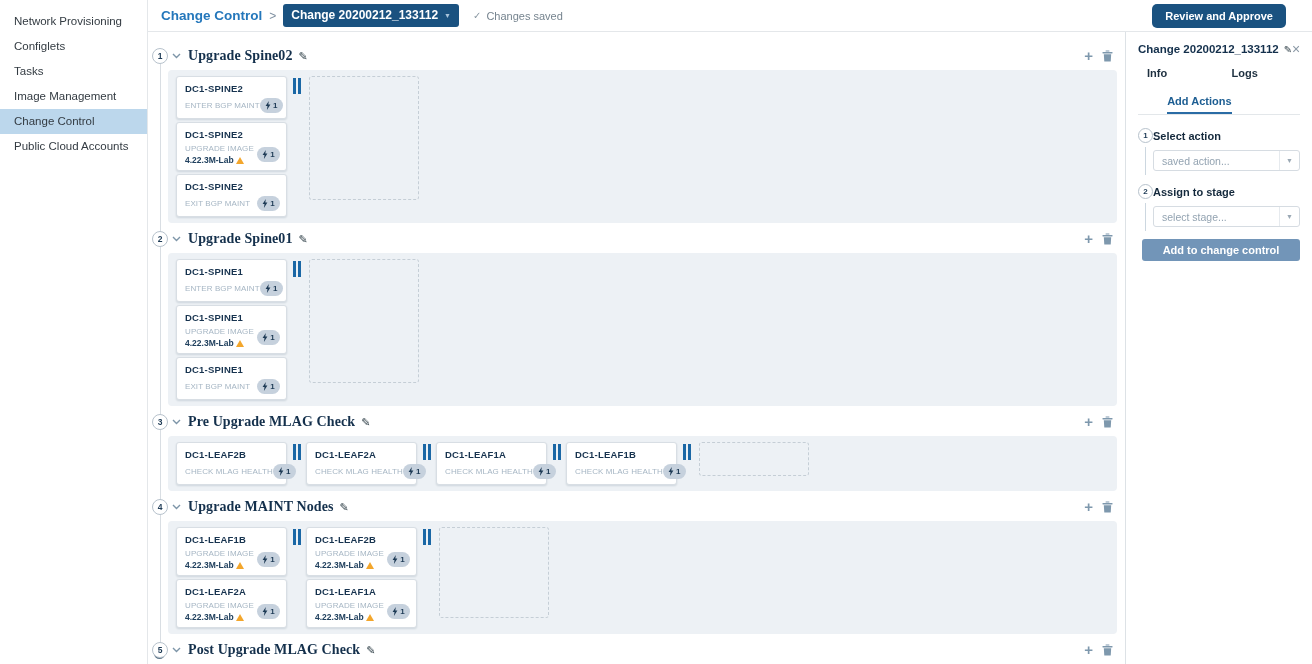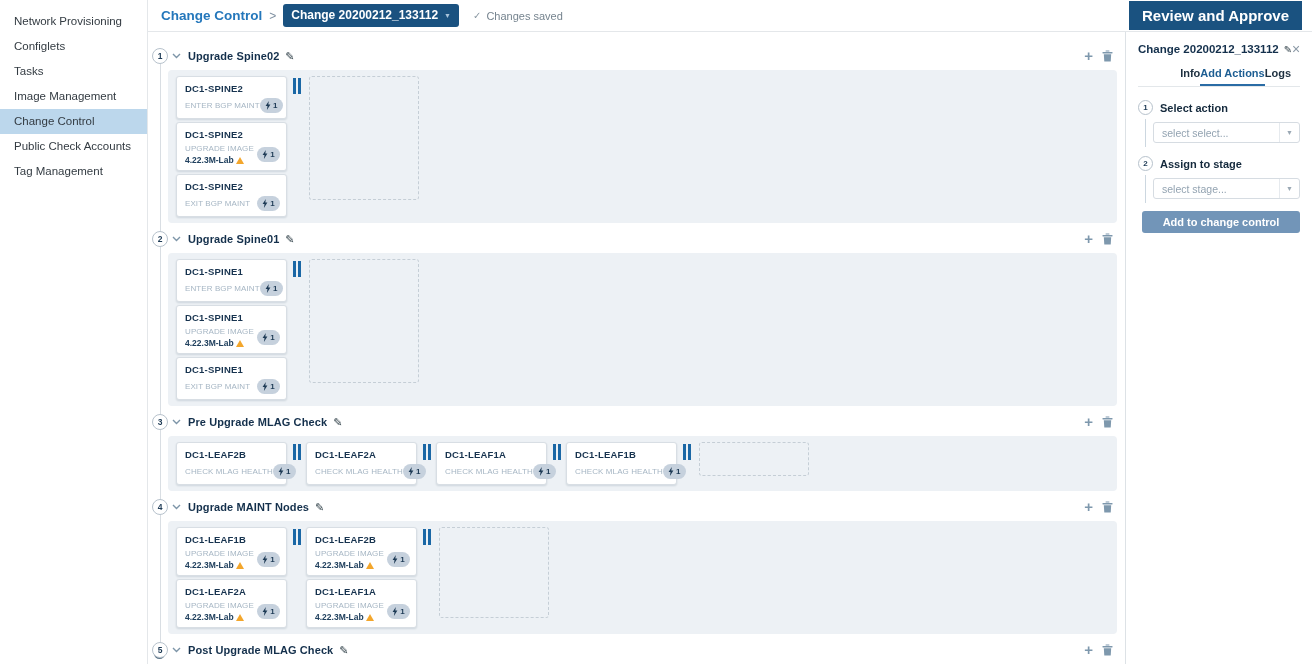--- a/index.html
+++ b/index.html
@@ -16,37 +16,37 @@
   
   .topbar { position:absolute; left:148px; top:0; right:0; height:32px; background:#fff;
     border-bottom:1px solid #e4e7ea; display:flex; align-items:center; padding-left:13px; z-index:4; }
   .crumb { color:#2477bb; font-size:13.5px; font-weight:600; cursor:pointer; }
   .crumb-sep { color:#7d8fa0; font-size:12px; margin:0 7px 0 7px; }
   .chg-badge { background:#1a5280; color:#fff; font-size:12px; font-weight:bold;
     padding:4px 8px 5px 8px; border-radius:3px; display:flex; align-items:center; cursor:pointer; }
   .chg-badge .caret { font-size:7px; color:#a8c4da; margin-left:6px; }
   .saved { display:flex; align-items:center; margin-left:14px; color:#76848f; font-size:11px; }
   .saved .tick { font-size:10px; margin-right:5px; color:#8a98a3; }
-  .review-btn { margin-left:auto; margin-right:10px; background:#1a5280; color:#fff;
-    font-size:15px; font-weight:bold; padding:6px 13px; border-radius:0; border:none; cursor:pointer; }
+  .review-btn { margin-left:auto; margin-right:26px; background:#1a5280; color:#fff;
+    font-size:11px; font-weight:bold; padding:6px 13px; border-radius:5px; border:none; cursor:pointer; }
 
   
   .content { position:absolute; left:148px; top:32px; right:187px; bottom:0;
     padding:8px 8px 0 4px; overflow:hidden; }
   .rail { position:absolute; left:11.5px; top:24px; bottom:16px; width:1px; background:#d9dee3; z-index:0; }
   .rail-dot { position:absolute; left:6px; bottom:5px; width:11px; height:11px;
     border-radius:50%; background:#5e7689; z-index:1; }
 
   .stage { position:relative; z-index:1; margin-bottom:4px; }
   .stage-header { display:flex; align-items:center; height:16px; margin:8px 0 6px 0; }
   .stage-num { width:16px; height:16px; border:1px solid #b7c2cc; border-radius:50%;
     background:#fff; font-size:8.5px; font-weight:bold; color:#1d3a55; display:flex;
     align-items:center; justify-content:center; flex:none; }
   .chev { margin-left:4px; display:flex; align-items:center; cursor:pointer; }
-  .stage-title { font-size:11px; font-weight:bold; color:#14304c; margin-left:7px; letter-spacing:.1px; }
+  .stage-title { font-size:14px; font-weight:bold; color:#14304c; margin-left:7px; letter-spacing:.1px;font-family:Liberation Serif, serif; }
   .pencil { font-size:11px; color:#37474f; margin-left:6px; cursor:pointer; line-height:1; }
   .hdr-spacer { flex:1; }
   .plus-icon { color:#7e98ad; font-size:15px; font-weight:bold; line-height:14px; cursor:pointer; margin-right:9px; }
   .trash-icon { cursor:pointer; margin-right:4px; display:flex; }
 
   .stage-body { display:flex; align-items:flex-start; background:#edf1f5; border-radius:4px;
     padding:6px 8px; margin-left:16px; }
   .group { display:flex; flex-direction:column; gap:3px; }
 
   .card { width:111px; background:#fff; border:1px solid #d8dee4; border-radius:3px;
@@ -67,50 +67,49 @@
 
   .dropzone { border:1px dashed #c5ced6; border-radius:3px; margin-left:3px; }
 
   
   .panel { position:absolute; right:0; top:32px; width:187px; bottom:0; background:#fff;
     border-left:1px solid #dde2e6; padding:11px 12px 0 12px; z-index:4; }
   .panel-title-row { display:flex; align-items:center; }
   .panel-title { font-size:11.5px; font-weight:bold; color:#14304c; white-space:nowrap; }
   .panel-pencil { font-size:10px; color:#37474f; margin-left:5px; cursor:pointer; }
   .panel-close { margin-left:auto; color:#8a98a5; font-size:14px; line-height:10px; cursor:pointer; }
-  .tabs { display:flex; justify-content:flex-end; margin-top:12px; padding:0 9px;
+  .tabs { display:flex; justify-content:flex-start; margin-top:12px; padding:0 9px;
     border-bottom:1px solid #e3e7ea; }
   .tab { font-size:11px; font-weight:bold; color:#1d2f3f; padding-bottom:7px; cursor:pointer; }
-  .tab.active { color:#1c5d92; box-shadow:inset 0 -2px 0 #2a6ca5; }
+  .tab.active { color:#1c5d92; box-shadow:inset 0 -2px 0 #2a6ca5;margin-top:28px; }
   .step { position:relative; margin-top:13px; }
   .step::before { content:""; position:absolute; left:7px; top:19px; bottom:-4px; width:1px; background:#ccd7e0; }
   .step-label-row { display:flex; align-items:center; }
   .step-num { width:15px; height:15px; border:1px solid #b7c2cc; border-radius:50%; background:#fff;
     font-size:8px; font-weight:bold; color:#1d3a55; display:flex; align-items:center;
     justify-content:center; flex:none; z-index:1; }
-  .step-label { font-size:11px; font-weight:bold; color:#14293c; margin-left:7px; }
+  .step-label { font-size:11px; font-weight:bold; color:#14293c; }
   .dd { margin:7px 0 2px 15px; height:21px; border:1px solid #d6dce2; border-radius:3px;
     background:#fff; display:flex; align-items:center; padding-left:8px; cursor:pointer; }
   .dd-text { font-size:10.5px; color:#93a3b1; flex:1; }
   .dd-caretbox { width:20px; height:100%; border-left:1px solid #e6eaee; display:flex;
     align-items:center; justify-content:center; color:#9aa8b4; font-size:7px; }
   .add-btn { margin:10px 0 0 4px; width:calc(100% - 4px); height:22px; background:#7295b8;
     color:#fff; font-size:11px; font-weight:bold; border:none; border-radius:3px; cursor:pointer; }
 </style>
 </head>
 <body>
 
 <nav class="sidebar" id="sidebar">
     <div class="side-item">Network Provisioning</div>
     <div class="side-item">Configlets</div>
     <div class="side-item">Tasks</div>
     <div class="side-item">Image Management</div>
     <div class="side-item active">Change Control</div>
-    <div class="side-item">Public Check Accounts</div>
-    <div class="side-item">Tag Management</div>
+    <div class="side-item">Public Cloud Accounts</div>
   </nav>
 
 <header class="topbar">
   <span class="crumb">Change Control</span>
   <span class="crumb-sep">&gt;</span>
   <span class="chg-badge">
     <span>Change 20200212_133112</span>
     <span class="caret">▼</span>
   </span>
   <span class="saved">
@@ -503,21 +502,21 @@
       <span class="tab active">Add Actions</span>
       <span class="tab">Logs</span>
     </div>
 
   <div class="step">
     <div class="step-label-row">
       <span class="step-num">1</span>
       <span class="step-label">Select action</span>
     </div>
     <div class="dd">
-      <span class="dd-text">select select...</span>
+      <span class="dd-text">saved action...</span>
       <span class="dd-caretbox">▼</span>
     </div>
   </div>
 
   <div class="step">
     <div class="step-label-row">
       <span class="step-num">2</span>
       <span class="step-label">Assign to stage</span>
     </div>
     <div class="dd">

